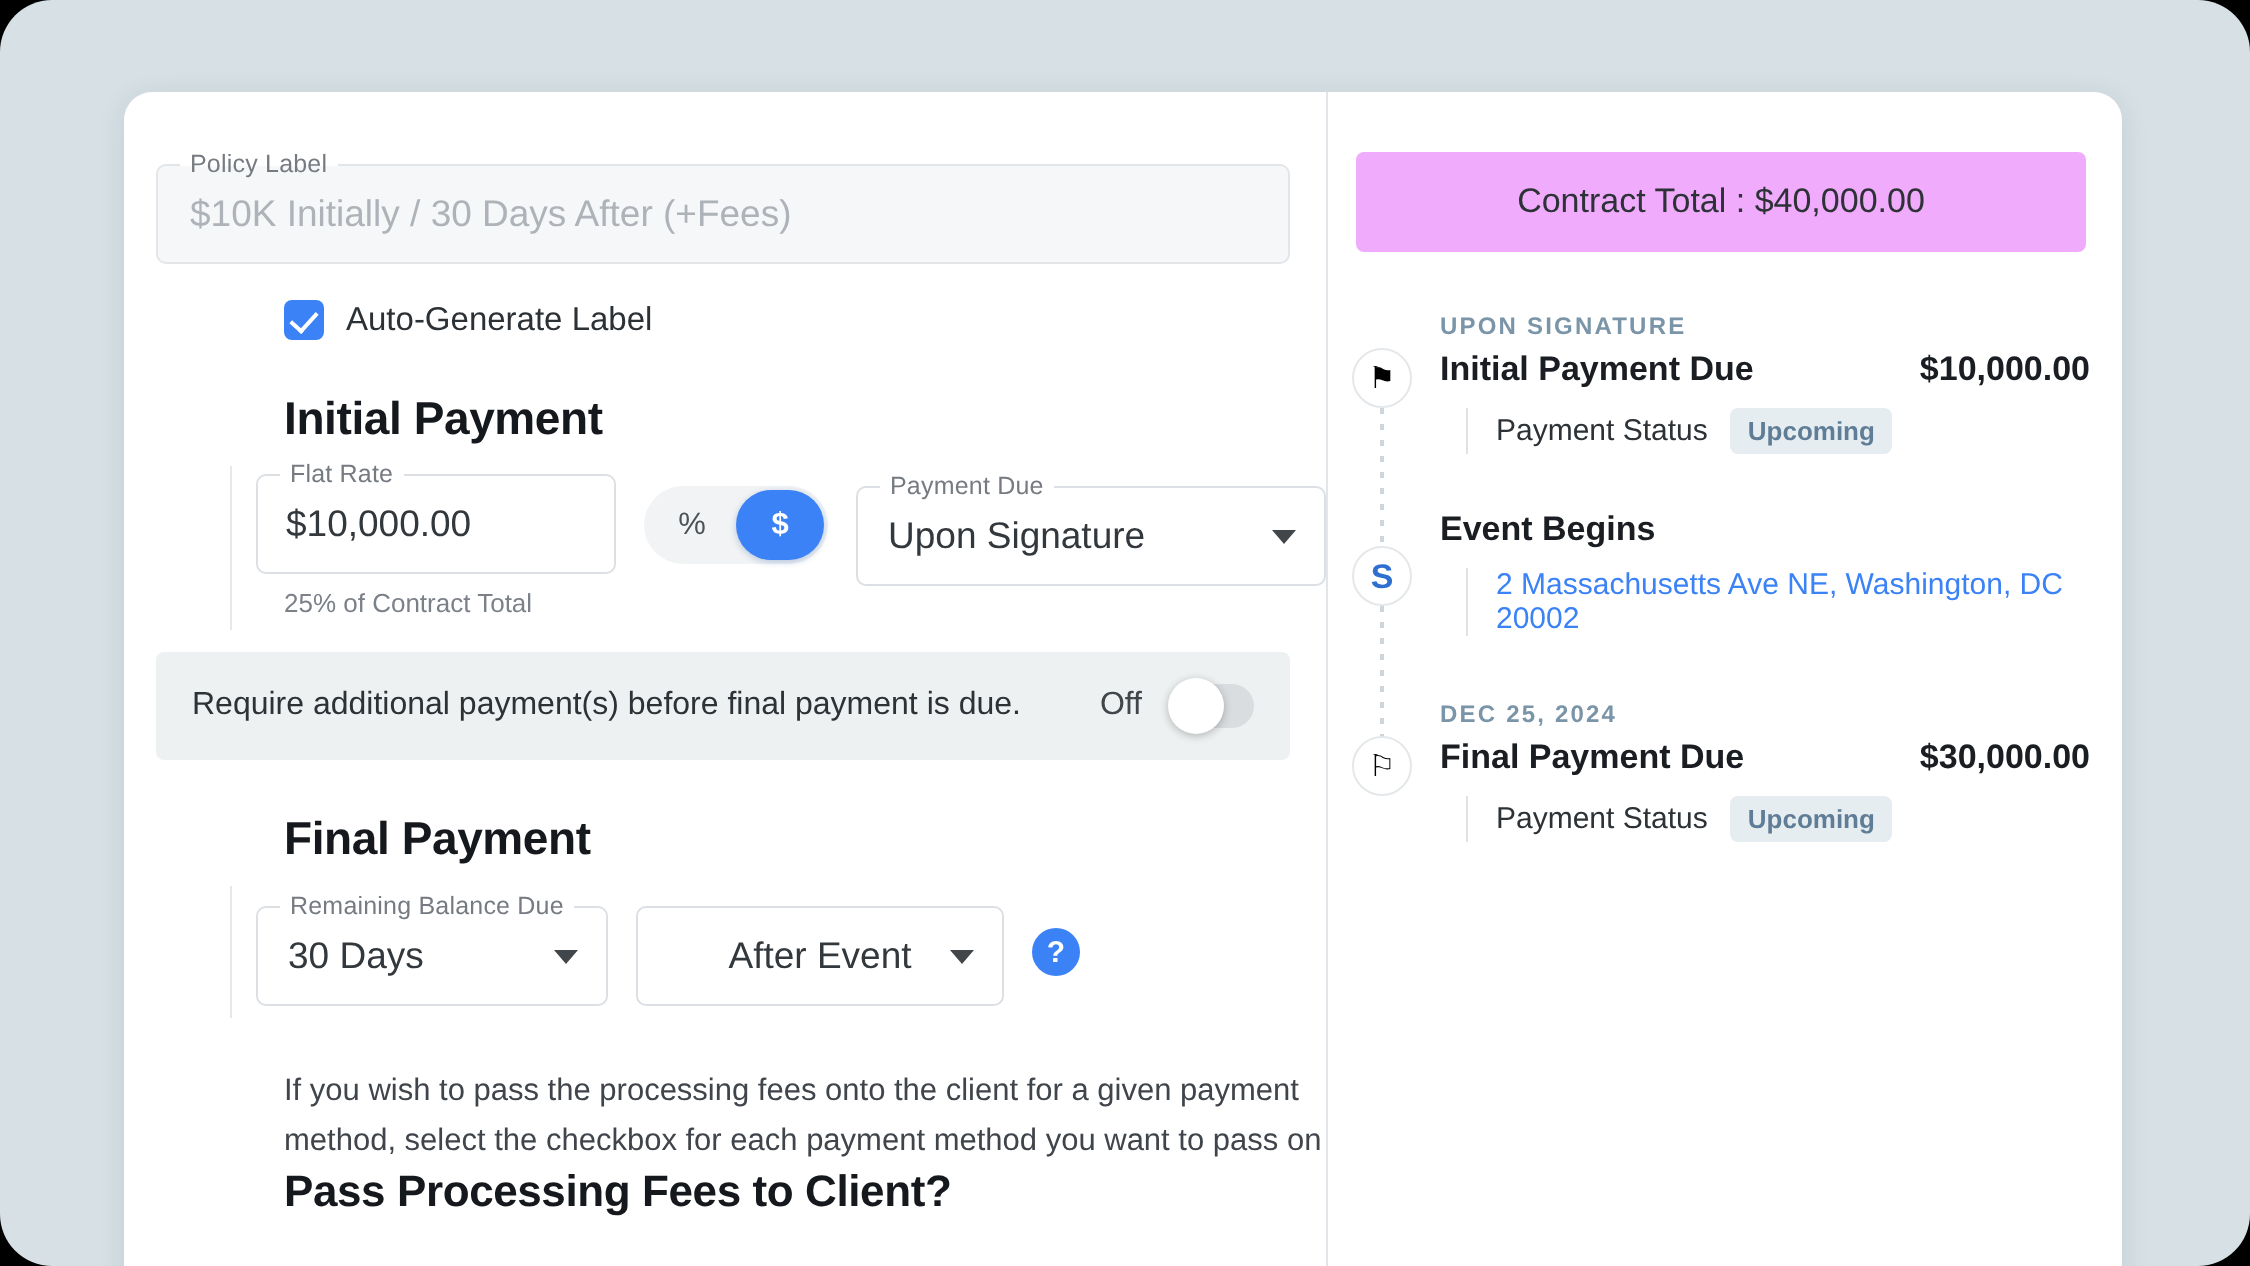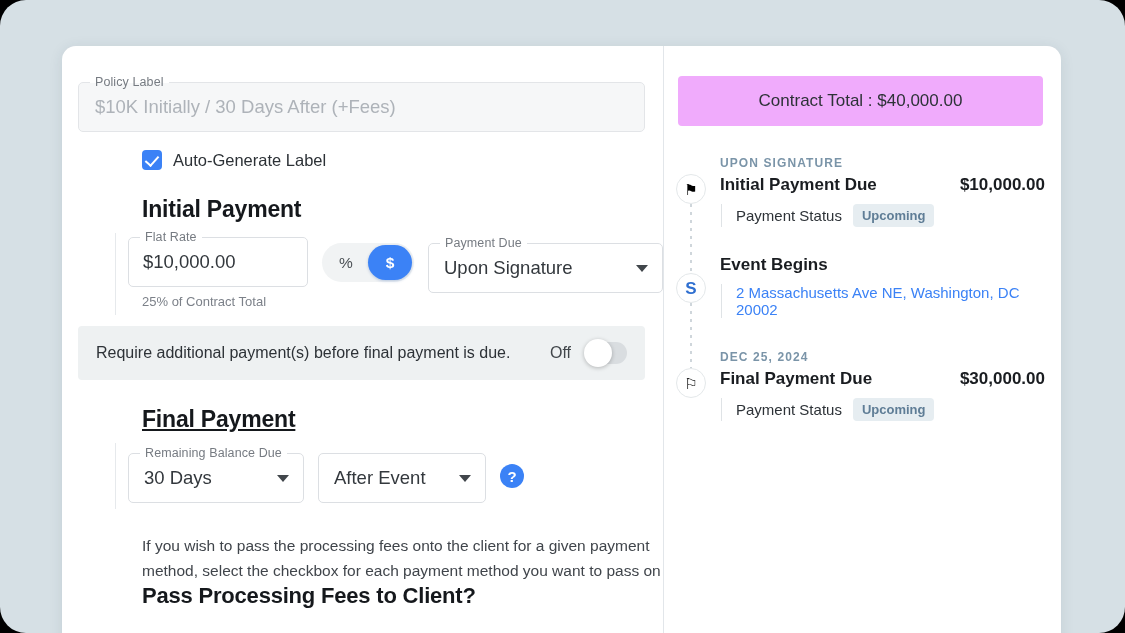--- a/index.html
+++ b/index.html
@@ -122,21 +122,21 @@
 
   
   .section-title {
     font-size: 23px;
     font-weight: bold;
     color: #15181c;
     margin-left: 80px;
     letter-spacing: -.2px;
   }
   #initial-title { margin-top: 26px; }
-  #final-title { margin-top: 26px; text-decoration: underline; }
+  #final-title { margin-top: 26px; }
 
   
   .pay-group {
     position: relative;
     margin-left: 53px;
     margin-top: 14px;
     padding-left: 13px;
   }
   .pay-group::before {
     content: "";
@@ -189,21 +189,21 @@
     position: absolute;
     right: 14px; top: 50%;
     margin-top: -3px;
     width: 0; height: 0;
     border-left: 6px solid transparent;
     border-right: 6px solid transparent;
     border-top: 7px solid #41464b;
   }
   #payment-due-field { width: 248px; }
   #remaining-balance-field { width: 176px; }
-  #after-event-field { width: 168px; }
+  #after-event-field { width: 184px; text-align: center; }
 
   
   #require-bar {
     margin: 17px 16px 0 16px;
     width: 567px;
     height: 54px;
     background: #eef1f2;
     border-radius: 4px;
     display: flex;
     align-items: center;
@@ -301,21 +301,21 @@
     color: #7a94a8;
     text-transform: uppercase;
     margin-bottom: 5px;
   }
   .tl-main { display: flex; align-items: baseline; }
   .tl-title { font-size: 17px; font-weight: bold; color: #1a1d21; flex: 1; }
   .tl-amount { font-size: 17px; font-weight: bold; color: #1a1d21; white-space: nowrap; }
 
   .tl-sub {
     margin-top: 9px;
-    margin-left: 1px;
+    margin-left: 13px;
     padding-left: 14px;
     border-left: 1px solid #dfe3e6;
     display: flex; align-items: center; gap: 11px;
     min-height: 22px;
   }
   .tl-sub-label { font-size: 15px; color: #2d3237; }
   .badge {
     font-size: 13px;
     font-weight: bold;
     color: #5f7d96;

